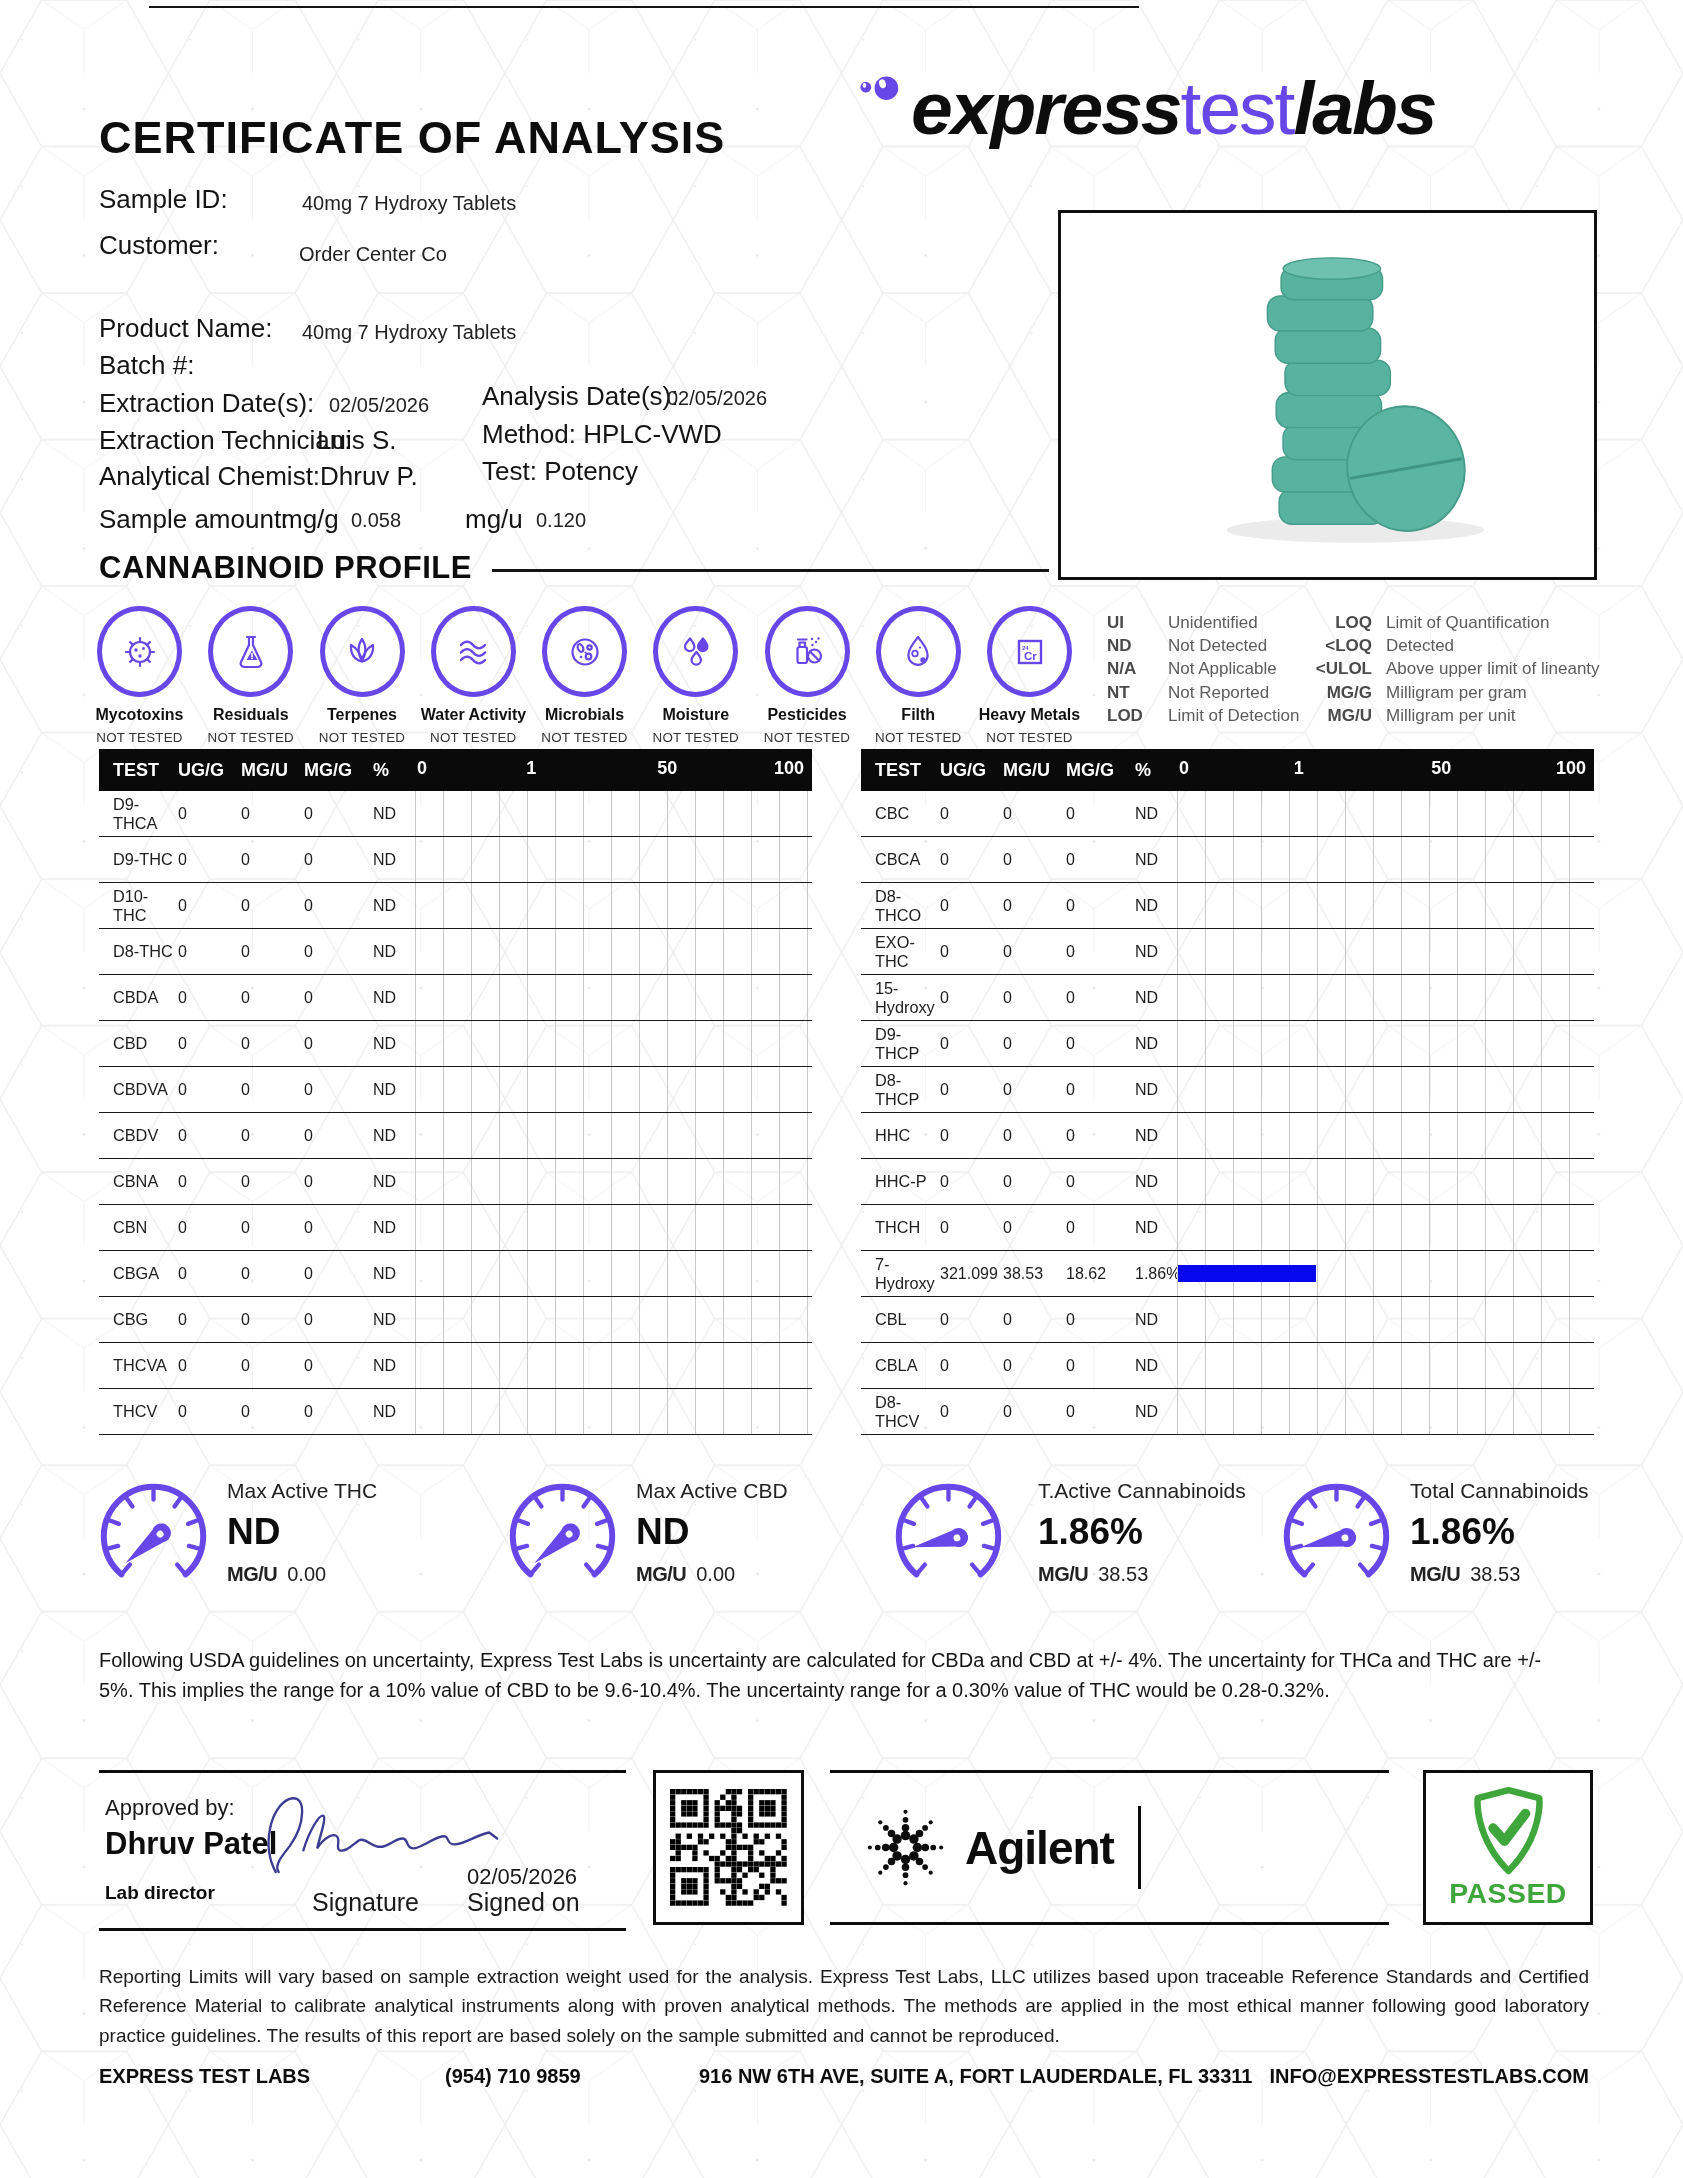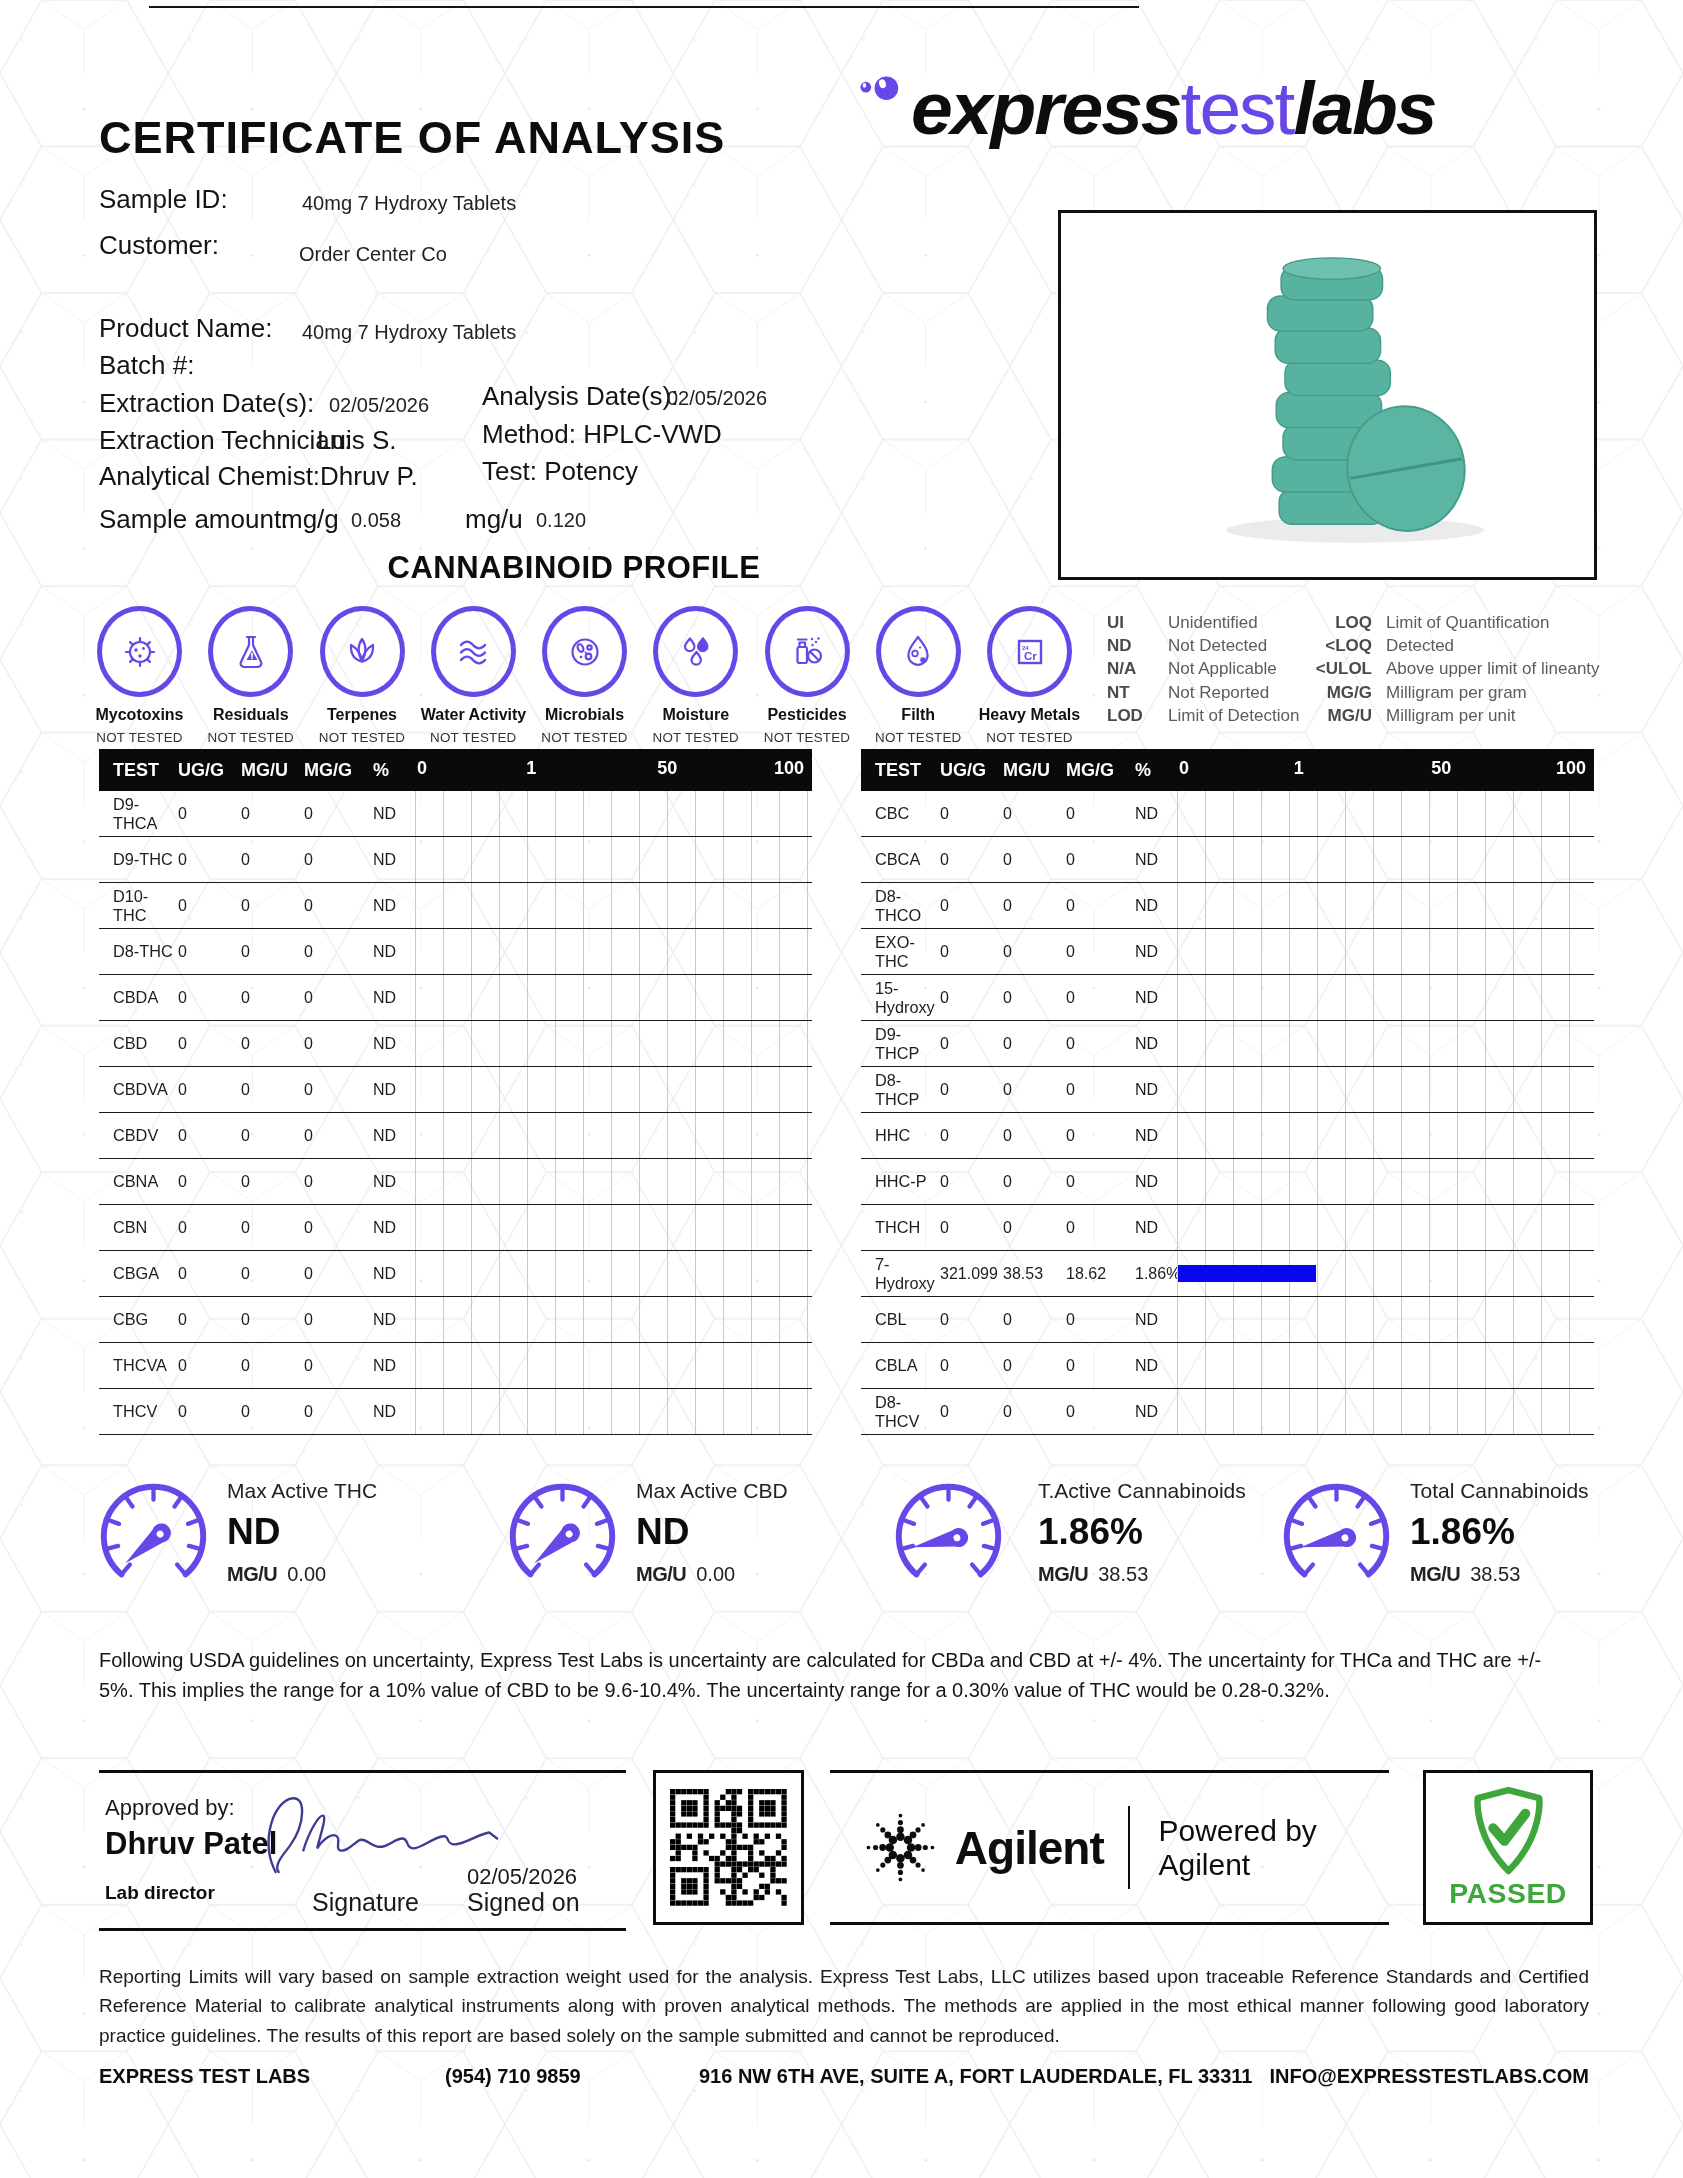--- a/index.html
+++ b/index.html
@@ -16,21 +16,21 @@
   .logo .w1,.logo .w3{font-weight:bold;font-style:italic;color:#0d0d0d;}
   .logo .w2{color:#6847e8;font-weight:normal;}
   .logo-dots{margin-right:4px;margin-top:2px;}
 
   
   .lab{font-size:26px;color:#141414;}
   .val{font-size:20px;color:#222;}
   .imgbox{border:3px solid #101010;background:#fff;}
 
   
-  .sechead{display:flex;align-items:center;flex-direction:column;}
+  .sechead{display:flex;align-items:center;}
   .sechead h2{margin:0;font-size:31px;font-weight:bold;letter-spacing:0.5px;color:#0d0d0d;}
   .hline{flex:1;height:3px;background:#151515;margin-left:20px;margin-top:4px;}
 
   
   .panels{display:flex;justify-content:space-between;}
   .panel{width:105px;text-align:center;}
   .pcircle{width:75px;height:81px;border:5px solid #6847e8;border-radius:50%;
            margin:0 auto;display:flex;align-items:center;justify-content:center;background:transparent;}
   .pname{font-size:16px;font-weight:bold;color:#111;margin-top:9px;white-space:nowrap;}
   .pstatus{font-size:13.4px;color:#333;margin-top:6px;letter-spacing:0.2px;white-space:nowrap;}
@@ -1055,21 +1055,20 @@
           <circle cx="30" cy="50" r="3.8" fill="#0d0d0d"></circle>
           <circle cx="22" cy="50" r="2.9" fill="#0d0d0d"></circle>
           <circle cx="14" cy="50.00000000000001" r="2.1" fill="#0d0d0d"></circle>
           <circle cx="41.51471862576143" cy="41.51471862576143" r="4.8" fill="#0d0d0d"></circle>
           <circle cx="35.85786437626905" cy="35.85786437626905" r="3.8" fill="#0d0d0d"></circle>
           <circle cx="30.201010126776666" cy="30.201010126776673" r="2.9" fill="#0d0d0d"></circle>
           <circle cx="24.544155877284282" cy="24.54415587728429" r="2.1" fill="#0d0d0d"></circle>
         </svg>
       <span class="agilent-word" style="margin-left:10px;">Agilent</span>
       <span class="agidiv"></span>
-      <span class="powered">Powered by Agilent</span>
     </div>
 
     <div class="abs framebox passedbox" style="left:1423px;top:1770px;width:164px;height:149px;">
       <svg width="81" height="89" viewBox="0 0 100 110">
           <use href="#ic-shield"></use>
         </svg>
       <div class="passedtxt">PASSED</div>
     </div>
 
     <div class="abs smallprint" style="left:99px;top:1962px;width:1490px;text-align:justify;">Reporting Limits will vary based on sample extraction weight used for the analysis. Express Test Labs, LLC utilizes based upon traceable Reference Standards and Certified Reference Material to calibrate analytical instruments along with proven analytical methods. The methods are applied in the most ethical manner following good laboratory practice guidelines. The results of this report are based solely on the sample submitted and cannot be reproduced.</div>

